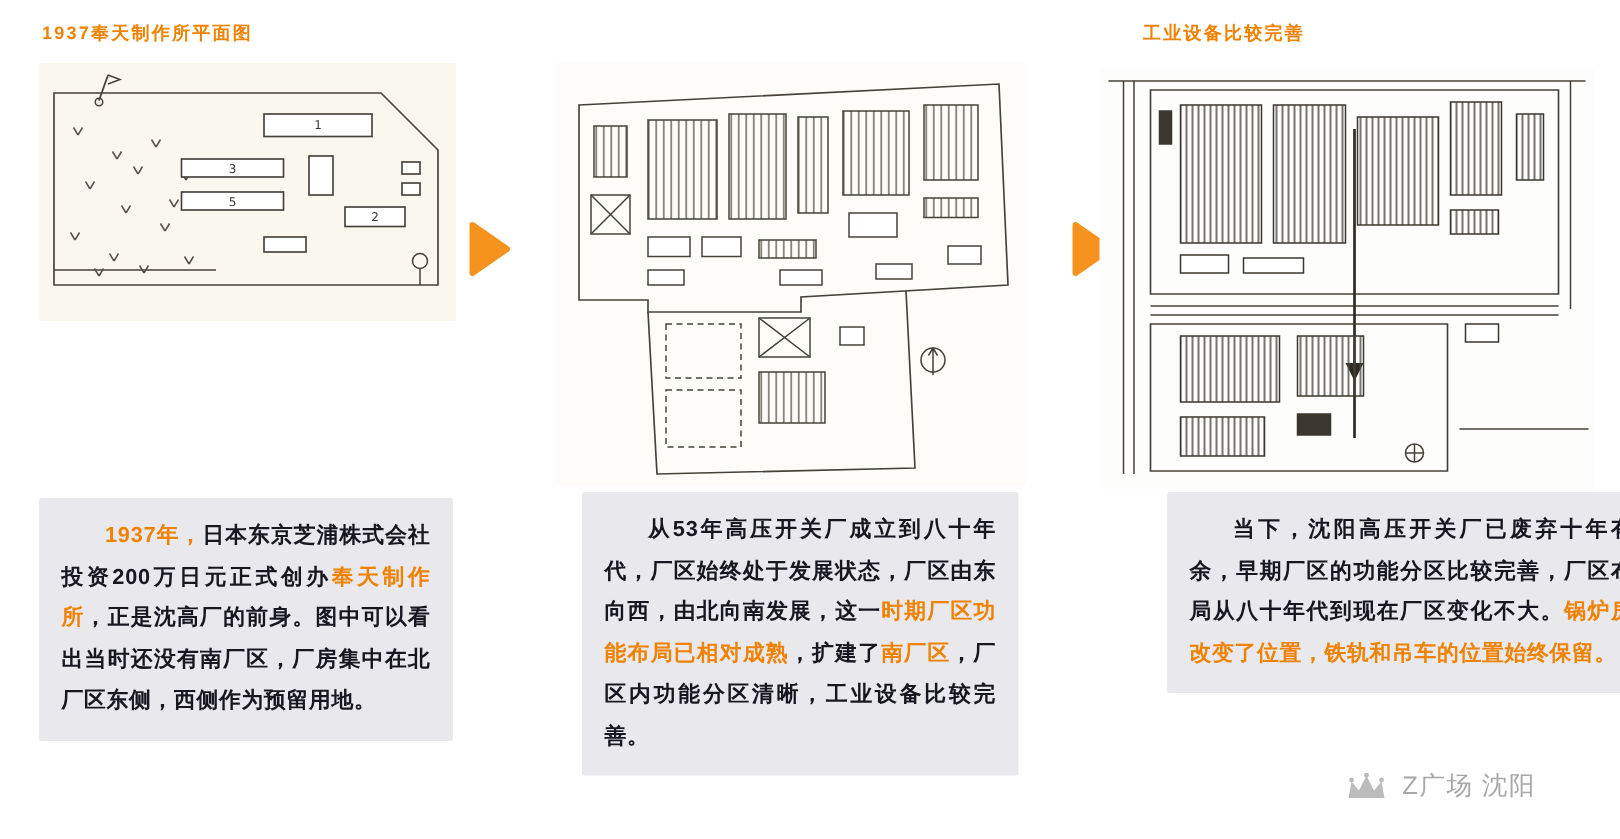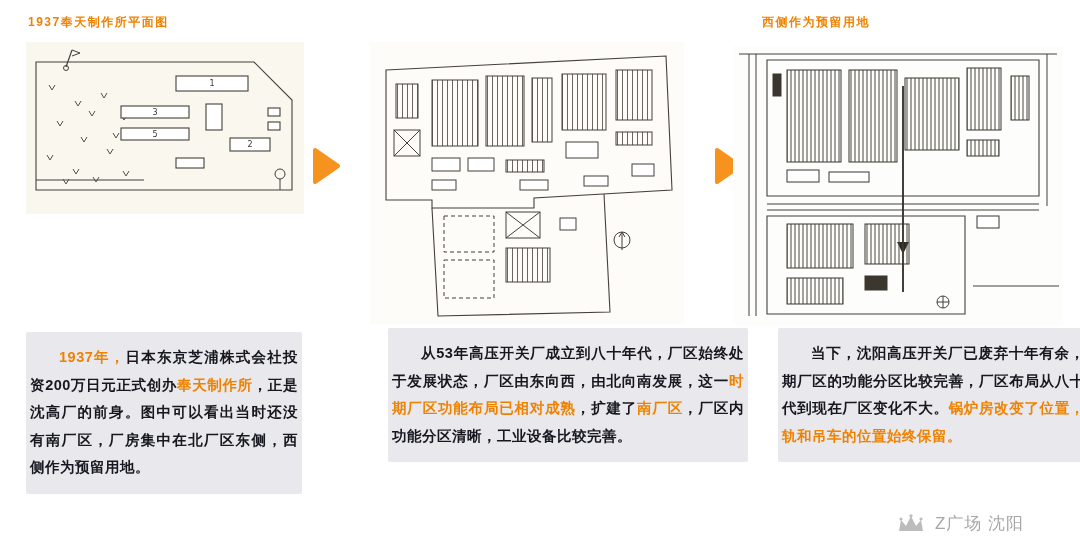--- a/index.html
+++ b/index.html
@@ -3,24 +3,24 @@
 <meta charset="utf-8">
 <style>
   *{margin:0;padding:0;box-sizing:border-box}
   html,body{width:1080px;height:559px}
   body{background:#ffffff;font-family:"Liberation Sans","DejaVu Sans",sans-serif;position:relative;overflow:hidden}
   .page{position:absolute;inset:0}
   .title{position:absolute;font-size:12px;font-weight:bold;color:var(--accent,#ef8200);letter-spacing:1.5px;white-space:nowrap}
   .diagram{position:absolute}
   .diagram svg{width:100%;height:100%;display:block}
   .textblock{position:absolute;background:#e8e8ed;color:#17171f;font-size:14.5px;font-weight:600;line-height:1.9;
-             text-align:justify;text-indent:2em;padding:12px 4px;letter-spacing:.5px;border-radius:2px}
+             text-align:justify;text-indent:2em;padding:12px 15px;letter-spacing:.5px;border-radius:2px}
   .textblock .accent{color:var(--accent,#ef8200)}
   .arrow{position:absolute;width:30px;height:40px}
-  .watermark{position:absolute;right:56px;bottom:24px;display:flex;align-items:center;gap:9px;
+  .watermark{position:absolute;right:56px;bottom:24px;display:flex;align-items:flex-end;gap:9px;
              color:#a8a8a8;font-size:17px;letter-spacing:1px}
   .sketch-line{stroke:#45403a;fill:none;stroke-width:1.1}
 </style>
 </head>
 <body>
 
 <div class="page">
 
   <h2 class="title" style="left:28px;top:14px">1937奉天制作所平面图</h2>
 
@@ -117,29 +117,29 @@
         <path d="M136 170 L170 196 M170 170 L136 196"></path>
       </g>
 
       <g stroke="#45403a" fill="none">
         <circle cx="252" cy="198" r="8"></circle>
         <path d="M252 208 L252 190 M252 190 l-3 5 M252 190 l3 5"></path>
       </g>
     </svg>
   </div>
 
-  <div class="textblock" style="left:388px;top:328px;width:360px"><span>从53年高压开关厂成立到八十年代，厂区始终处于发展状态，厂区由东向西，由北向南发展，这一</span><span class="accent">时期厂区功能布局已相对成熟</span><span>，扩建了</span><span class="accent">南厂区</span><span>，厂区内功能分区清晰，工业设备比较完善。</span></div>
+  <div class="textblock" style="left:388px;top:328px;width:291px"><span>从53年高压开关厂成立到八十年代，厂区始终处于发展状态，厂区由东向西，由北向南发展，这一</span><span class="accent">时期厂区功能布局已相对成熟</span><span>，扩建了</span><span class="accent">南厂区</span><span>，厂区内功能分区清晰，工业设备比较完善。</span></div>
 
   <div class="arrow" style="left:714px;top:146px">
     <svg viewBox="0 0 30 40" width="30" height="40">
       <path d="M3 4 L26 20 L3 36 Z" fill="#f6931e" stroke="#f6931e" stroke-width="4" stroke-linejoin="round"></path>
     </svg>
   </div>
 
-  <h2 class="title" style="left:762px;top:14px">西侧作为预留用地</h2>
+  <h2 class="title" style="left:762px;top:14px">工业设备比较完善</h2>
 
   <div class="diagram" style="left:733px;top:46px;width:330px;height:280px;background:#fdfdfb">
     <svg viewBox="0 0 330 280">
       <defs>
         <pattern id="hv3" width="4" height="4" patternUnits="userSpaceOnUse">
           <path d="M2 0 V4" stroke="#4a453e" stroke-width="1"></path>
         </pattern>
       </defs>
 
       <g stroke="#45403a" stroke-width="1">

